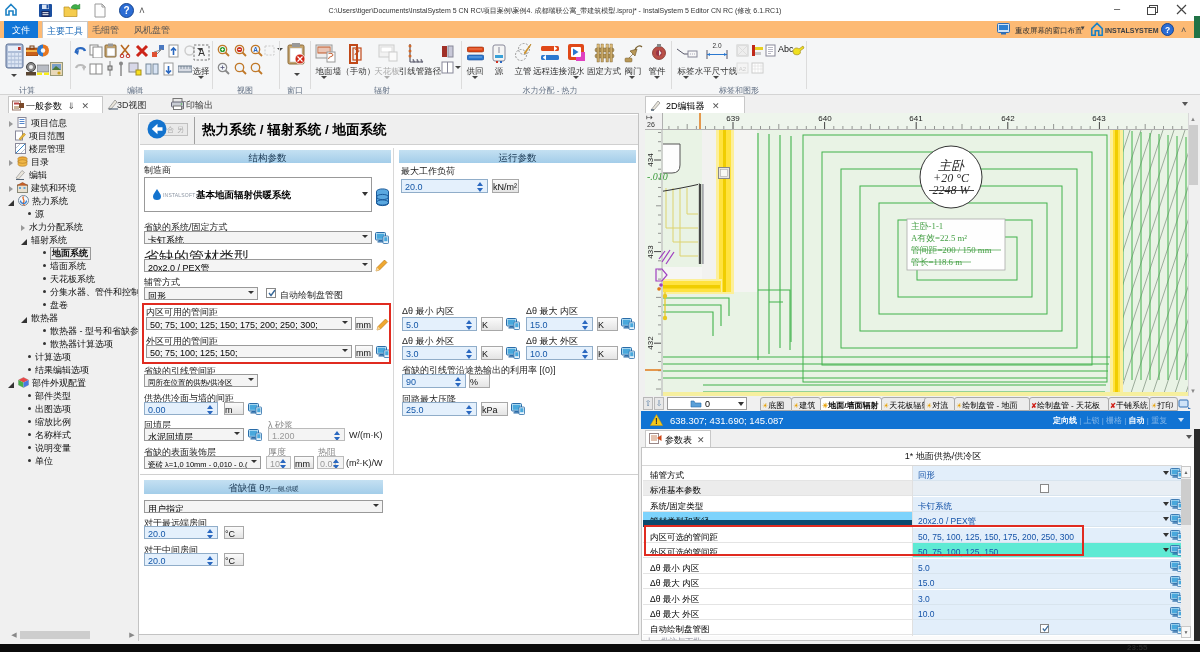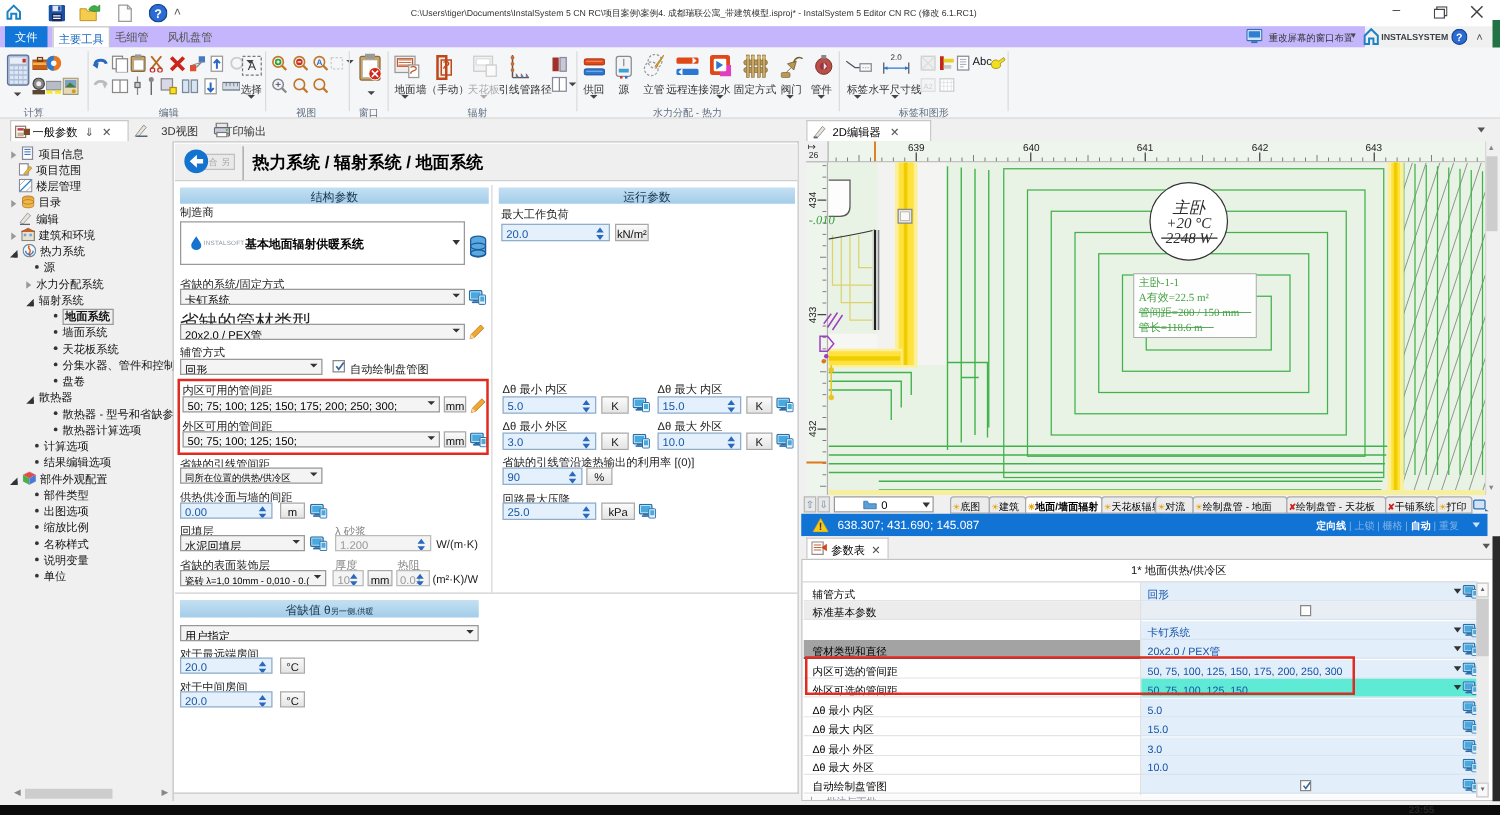--- a/index.html
+++ b/index.html
@@ -1,35 +1,35 @@
 <!DOCTYPE html>
 <html><head><meta charset="utf-8">
 <style>
 *{margin:0;padding:0;box-sizing:border-box}
 html,body{width:1200px;height:652px;overflow:hidden}
 body{font-family:"Liberation Sans",sans-serif;font-size:9px;color:#000;background:#f0f0f0}
 #root{position:relative;width:1200px;height:652px;background:#f0f0f0;overflow:hidden}
 .abs{position:absolute}
 .titlebar{left:0;top:0;width:1200px;height:21px;background:#fff}
-.menurow{left:0;top:21px;width:1092px;height:17px;background:#c4b5fd}
+.menurow{left:0;top:21px;width:1200px;height:17px;background:#fdba74}
 .ribbon{left:0;top:38px;width:1200px;height:57px;background:#f5f6f7;border-bottom:1px solid #d4d4d4}
 .gsep{position:absolute;top:3px;height:48px;width:1px;background:#dcdcdc}
 .doctabs{left:0;top:95px;width:1200px;height:18px;background:#f0f0f0}
 .tab{position:absolute;top:1px;height:17px;background:#f0f0f0;font-size:9px;color:#333;padding:3px 5px 0 5px;white-space:nowrap}
 .tab.sel{background:#fff;border:1px solid #c8c8c8;border-bottom:none;color:#000}
 .blueheader{background:linear-gradient(#c4e0f2,#a3cde9);color:#17344f;font-weight:normal;text-align:center;font-size:9.5px;position:absolute;padding-top:2px}
 .flabel{position:absolute;font-size:9px;color:#222;white-space:nowrap}
 .combo{position:absolute;background:#f4f4f4;border:1px solid #999;font-size:9px;padding:1.5px 14px 0 3px;white-space:nowrap;overflow:hidden}
 .combo i{font-style:normal;position:absolute;right:3px;top:3px;width:0;height:0;border:3.5px solid transparent;border-top-color:#333;border-bottom-width:0}
 .spin{position:absolute;background:#e4f0fc;border:1px solid #90adc9;font-size:9px;color:#1658a8;padding:1.5px 12px 0 3px;white-space:nowrap;overflow:hidden}
 .spin.gray{background:#f4f4f4;color:#999;border-color:#bbb}
 .sb{position:absolute;right:2px;top:1px;width:8px}
 .sb:before{content:"";position:absolute;top:1px;left:0;border:3px solid transparent;border-bottom:4px solid #2a68c0;border-top-width:0}
 .sb:after{content:"";position:absolute;top:7px;left:0;border:3px solid transparent;border-top:4px solid #2a68c0;border-bottom-width:0}
-.ubtn{position:absolute;background:linear-gradient(#fbfbfb,#e4e4e4);border:1px solid #a8a8a8;font-size:9px;color:#111;text-align:center;padding-top:1.5px}
+.ubtn{position:absolute;background:linear-gradient(#fbfbfb,#e4e4e4);border:1px solid #a8a8a8;font-size:9px;color:#111;padding-top:1.5px}
 .treerow{position:absolute;white-space:nowrap;font-size:9px;color:#111}
 .redbox{position:absolute;border:2px solid #e02b20;z-index:50}
 .bullet{display:inline-block;width:3px;height:3px;background:#333;border-radius:50%;vertical-align:2px;margin-right:4px}
 .exp{display:inline-block;width:0;height:0;border:3.5px solid transparent;border-left:4px solid #999;border-right-width:0;vertical-align:-1px;margin-right:4px}
 .expo{display:inline-block;width:0;height:0;border:3.5px solid transparent;border-bottom-color:#333;border-right-color:#333;vertical-align:-2px;margin-right:4px}
 </style></head>
 <body>
 <div id="root">
 
 <div class="abs titlebar">
@@ -426,21 +426,21 @@
         </svg>
    <span style="margin-left:12px">一般参数</span>
    <span style="color:#555;margin-left:3px">⇓</span>
    <span style="color:#555;margin-left:4px">✕</span>
  </div>
  <div class="tab" style="left:104px;width:62px">
    <svg style="position:absolute;left:3px;top:3px" width="13" height="11" viewBox="0 0 13 11">
           <path d="M1 10 L8 1 L10 3 L4 10 Z" fill="#e8e4da" stroke="#888" stroke-width=".7"></path>
           <path d="M2 10 L11 10" stroke="#567" stroke-width="1.2"></path>
         </svg>
-   <span style="margin-left:20px">3D视图</span>
+   <span style="margin-left:8px">3D视图</span>
  </div>
  <div class="tab" style="left:168px;width:70px">
    <svg style="position:absolute;left:3px;top:2px" width="13" height="12" viewBox="0 0 13 12">
           <rect x="2" y="0.5" width="9" height="4" fill="#e8e8e8" stroke="#777"></rect>
           <rect x="0.5" y="4" width="12" height="5" rx="1" fill="#c8ccd4" stroke="#667"></rect>
           <rect x="2.5" y="8" width="8" height="3.5" fill="#fff" stroke="#777"></rect>
           <circle cx="10.5" cy="6" r="0.8" fill="#4a4"></circle>
         </svg>
    <span style="margin-left:4px">打印输出</span>
  </div>
@@ -1007,31 +1007,32 @@
       <rect x="0.5" y="0.5" width="10" height="7.5" rx="1" fill="#bde0f4" stroke="#2a6ca8"></rect>
       <rect x="1.8" y="1.8" width="7.4" height="5" fill="#49a8dc"></rect>
       <rect x="3.5" y="8" width="4" height="1.2" fill="#2a6ca8"></rect>
       <rect x="2.5" y="9.2" width="6" height="1.3" fill="#2a6ca8"></rect>
       <rect x="8" y="4" width="5.5" height="7.5" rx="0.8" fill="#e8f4fc" stroke="#2a6ca8" stroke-width=".8"></rect>
       <rect x="9.2" y="5.2" width="3.2" height="4" fill="#49a8dc"></rect>
     </svg>
 <div class="abs" style="left:643px;top:481px;width:270px;height:15px;background:#ececec;border-bottom:1px solid #e4e4e4;font-size:8.5px;padding:3.5px 0 0 7px;white-space:nowrap;overflow:hidden">标准基本参数</div>
 <div class="abs" style="left:913px;top:481px;width:269px;height:15px;background:#e8eef4;border-bottom:1px solid #d8e4ee;font-size:8.5px;color:#1553a8;padding:3.5px 0 0 5px;white-space:nowrap;overflow:hidden"></div>
 <div class="abs" style="left:1040px;top:484px;width:9px;height:9px;background:#fff;border:1px solid #888"></div>
+<div class="abs" style="left:643px;top:497px;width:270px;height:15px;background:#fff;border-bottom:1px solid #e4e4e4;font-size:8.5px;padding:3.5px 0 0 7px;white-space:nowrap;overflow:hidden">系统/固定类型</div>
 <div class="abs" style="left:913px;top:497px;width:269px;height:15px;background:#e2eefa;border-bottom:1px solid #d8e4ee;font-size:8.5px;color:#1553a8;padding:3.5px 0 0 5px;white-space:nowrap;overflow:hidden">卡钉系统</div>
 <div class="abs" style="left:1163px;top:502px;width:0;height:0;border:3px solid transparent;border-top:4px solid #333"></div>
 <svg class="abs" style="left:1170px;top:498.9px" width="13" height="11" viewBox="0 0 14 12">
       <rect x="0.5" y="0.5" width="10" height="7.5" rx="1" fill="#bde0f4" stroke="#2a6ca8"></rect>
       <rect x="1.8" y="1.8" width="7.4" height="5" fill="#49a8dc"></rect>
       <rect x="3.5" y="8" width="4" height="1.2" fill="#2a6ca8"></rect>
       <rect x="2.5" y="9.2" width="6" height="1.3" fill="#2a6ca8"></rect>
       <rect x="8" y="4" width="5.5" height="7.5" rx="0.8" fill="#e8f4fc" stroke="#2a6ca8" stroke-width=".8"></rect>
       <rect x="9.2" y="5.2" width="3.2" height="4" fill="#49a8dc"></rect>
     </svg>
-<div class="abs" style="left:643px;top:512px;width:270px;height:15px;background:#a3a3a3;border-bottom:1px solid #0c4a6e;font-size:8.5px;padding:3.5px 0 0 7px;white-space:nowrap;overflow:hidden">管材类型和直径</div>
+<div class="abs" style="left:643px;top:512px;width:270px;height:15px;background:#7dd3fc;border-bottom:7px solid #0c4a6e;font-size:8.5px;padding:3.5px 0 0 7px;white-space:nowrap;overflow:hidden">管材类型和直径</div>
 <div class="abs" style="left:913px;top:512px;width:269px;height:15px;background:#e2eefa;border-bottom:1px solid #d8e4ee;font-size:8.5px;color:#1553a8;padding:3.5px 0 0 5px;white-space:nowrap;overflow:hidden">20x2.0 / PEX管</div>
 <div class="abs" style="left:1163px;top:517px;width:0;height:0;border:3px solid transparent;border-top:4px solid #333"></div>
 <svg class="abs" style="left:1170px;top:514.35px" width="13" height="11" viewBox="0 0 14 12">
       <rect x="0.5" y="0.5" width="10" height="7.5" rx="1" fill="#bde0f4" stroke="#2a6ca8"></rect>
       <rect x="1.8" y="1.8" width="7.4" height="5" fill="#49a8dc"></rect>
       <rect x="3.5" y="8" width="4" height="1.2" fill="#2a6ca8"></rect>
       <rect x="2.5" y="9.2" width="6" height="1.3" fill="#2a6ca8"></rect>
       <rect x="8" y="4" width="5.5" height="7.5" rx="0.8" fill="#e8f4fc" stroke="#2a6ca8" stroke-width=".8"></rect>
       <rect x="9.2" y="5.2" width="3.2" height="4" fill="#49a8dc"></rect>
     </svg>

